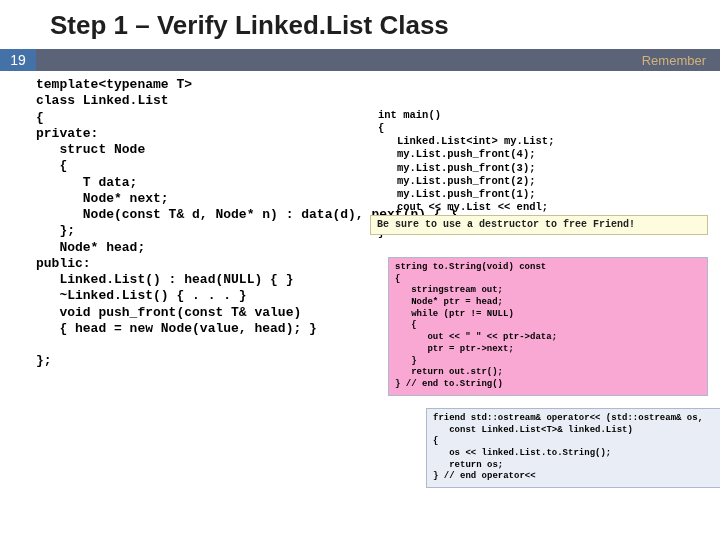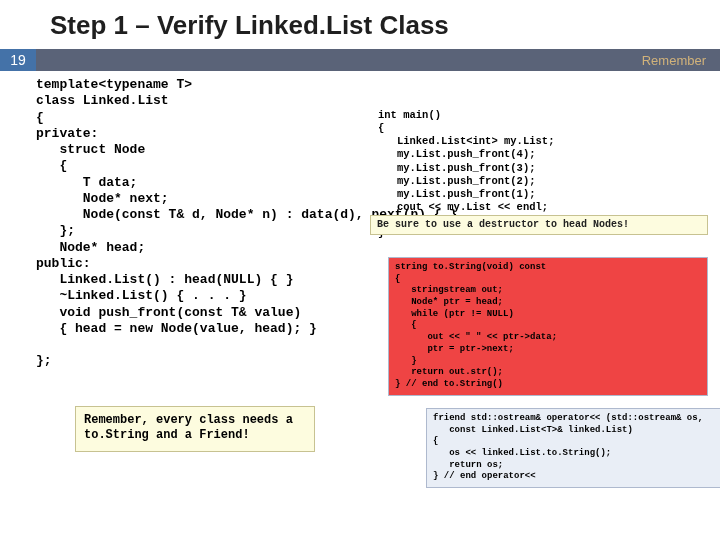--- a/index.html
+++ b/index.html
@@ -78,21 +78,21 @@
     font-size: 10px;
     font-weight: bold;
     color: #222;
     padding: 3px 6px;
   }
   .tostring-box {
     position: absolute;
     left: 388px;
     top: 186px;
     width: 320px;
-    background: #ef4444;
+    background: #f9a8d4;
     border: 1px solid #aeb9ce;
     font-family: "Courier New", monospace;
     font-size: 9px;
     line-height: 1.3;
     font-weight: bold;
     color: #000;
     padding: 4px 6px;
     white-space: pre;
   }
   .operator-box {
@@ -159,32 +159,31 @@
   <div class="code-right-top">int main()
 {
    Linked.List&lt;int&gt; my.List;
    my.List.push_front(4);
    my.List.push_front(3);
    my.List.push_front(2);
    my.List.push_front(1);
    cout &lt;&lt; my.List &lt;&lt; endl;
    return 0;
 }</div>
-  <div class="destructor-note">Be sure to use a destructor to head Nodes!</div>
+  <div class="destructor-note">Be sure to use a destructor to free Friend!</div>
   <div class="tostring-box">string to.String(void) const
 {
    stringstream out;
    Node* ptr = head;
    while (ptr != NULL)
    {
       out &lt;&lt; " " &lt;&lt; ptr-&gt;data;
       ptr = ptr-&gt;next;
    }
    return out.str();
 } // end to.String()</div>
   <div class="operator-box">friend std::ostream&amp; operator&lt;&lt; (std::ostream&amp; os,
    const Linked.List&lt;T&gt;&amp; linked.List)
 {
    os &lt;&lt; linked.List.to.String();
    return os;
 } // end operator&lt;&lt;</div>
-  <div class="remember-box">Remember, every class needs a to.String and a Friend!</div>
 </div>
 
 </body></html>

